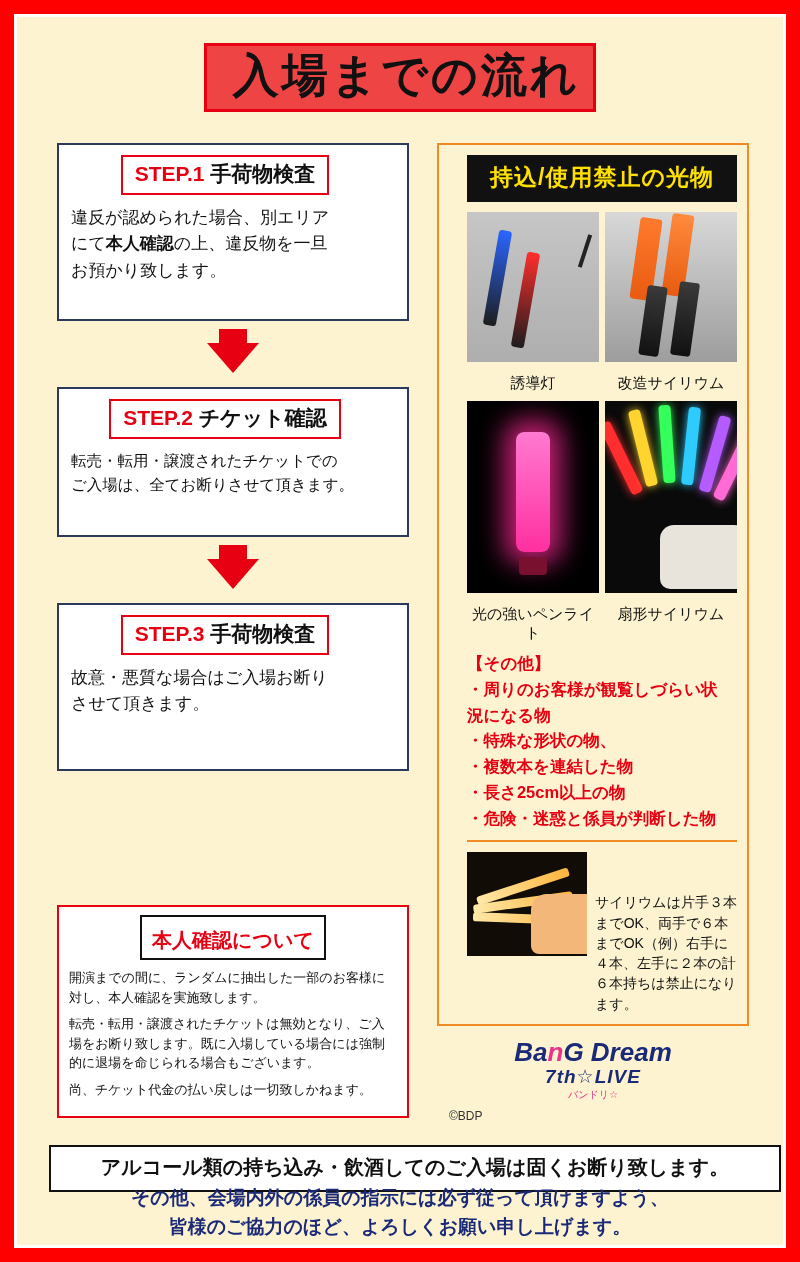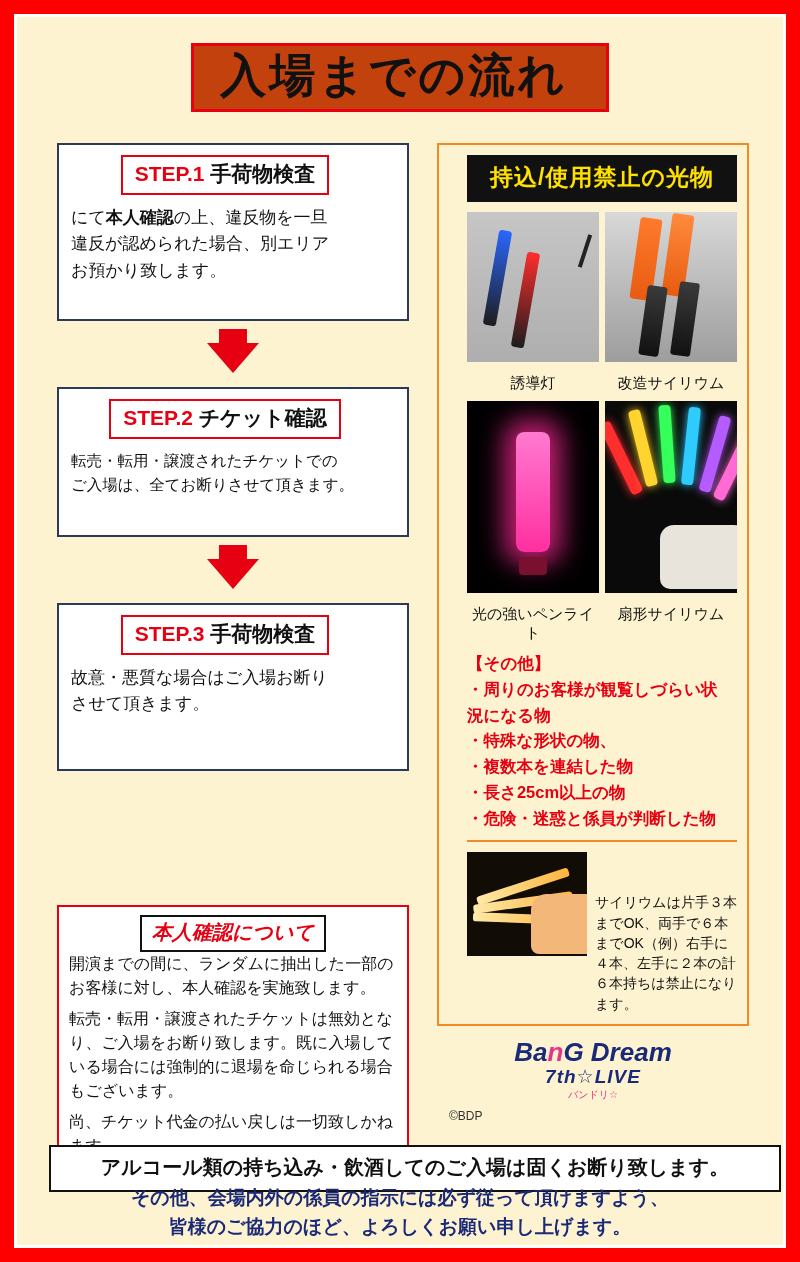--- a/index.html
+++ b/index.html
@@ -17,24 +17,24 @@
     box-sizing:border-box;
   }
   
   .title-wrap{
     position:absolute;left:0;top:26px;width:100%;
     text-align:center;
   }
   .title{
     display:inline-block;
     border:3px solid #e60012;
-    padding:4px 38px 8px 26px;
+    padding:4px 13px 8px 26px;
     font-size:46px;font-weight:bold;letter-spacing:3px;
     color:#111;line-height:1.1;
-    background:#c2410c;
+    background:#ef4444;
   }
   
   .left-col{position:absolute;left:40px;top:126px;width:352px;}
   .step-box{
     border:2px solid #2b3a5b;
     background:#ffffff;
     box-sizing:border-box;
     padding:10px 28px 12px 12px;
   }
   .step-head{
@@ -59,25 +59,25 @@
   }
   .arrow-wrap{padding:8px 0 4px 0;}
   
   .id-box{
     position:absolute;left:40px;top:888px;width:352px;
     border:2px solid #e60012;background:#ffffff;
     box-sizing:border-box;padding:8px 10px 10px 10px;
   }
   .id-head{
     display:inline-block;border:2px solid #111;
-    padding:2px 10px 4px 10px;
+    padding:10px 10px 4px 10px;
     font-size:20px;font-weight:bold;color:#e60012;
-    font-style:italic;
-  }
-  .id-body{font-size:16px;line-height:1.5;color:#111;}
+    margin-bottom:8px;
+  }
+  .id-body{font-size:13px;line-height:1.5;color:#111;}
   .id-body p{margin:0 0 7px 0;}
   
   .right-col{
     position:absolute;left:420px;top:126px;width:312px;
     border:2px solid #f08a24;
     background:#fdf3d0;
     box-sizing:border-box;
     padding:10px 10px 10px 28px;
   }
   .ban-head{
@@ -163,22 +163,22 @@
     <div class="title">入場までの流れ</div>
   </div>
 
   <div class="left-col">
 
     <div class="step-box" style="height:178px;">
       <div class="center">
         <span class="step-head"><span class="red">STEP.1</span><span> 手荷物検査</span></span>
       </div>
       <div class="step-body">
+        <div>違反が認められた場合、別エリア</div>
         <div><span>にて</span><b>本人確認</b><span>の上、違反物を一旦</span></div>
-        <div>違反が認められた場合、別エリア</div>
         <div>お預かり致します。</div>
       </div>
     </div>
 
     <div class="arrow-wrap">
       <div class="arrow-stem"></div>
       <div class="arrow" style="margin-top:0;"></div>
     </div>
 
     <div class="step-box" style="height:150px;">

